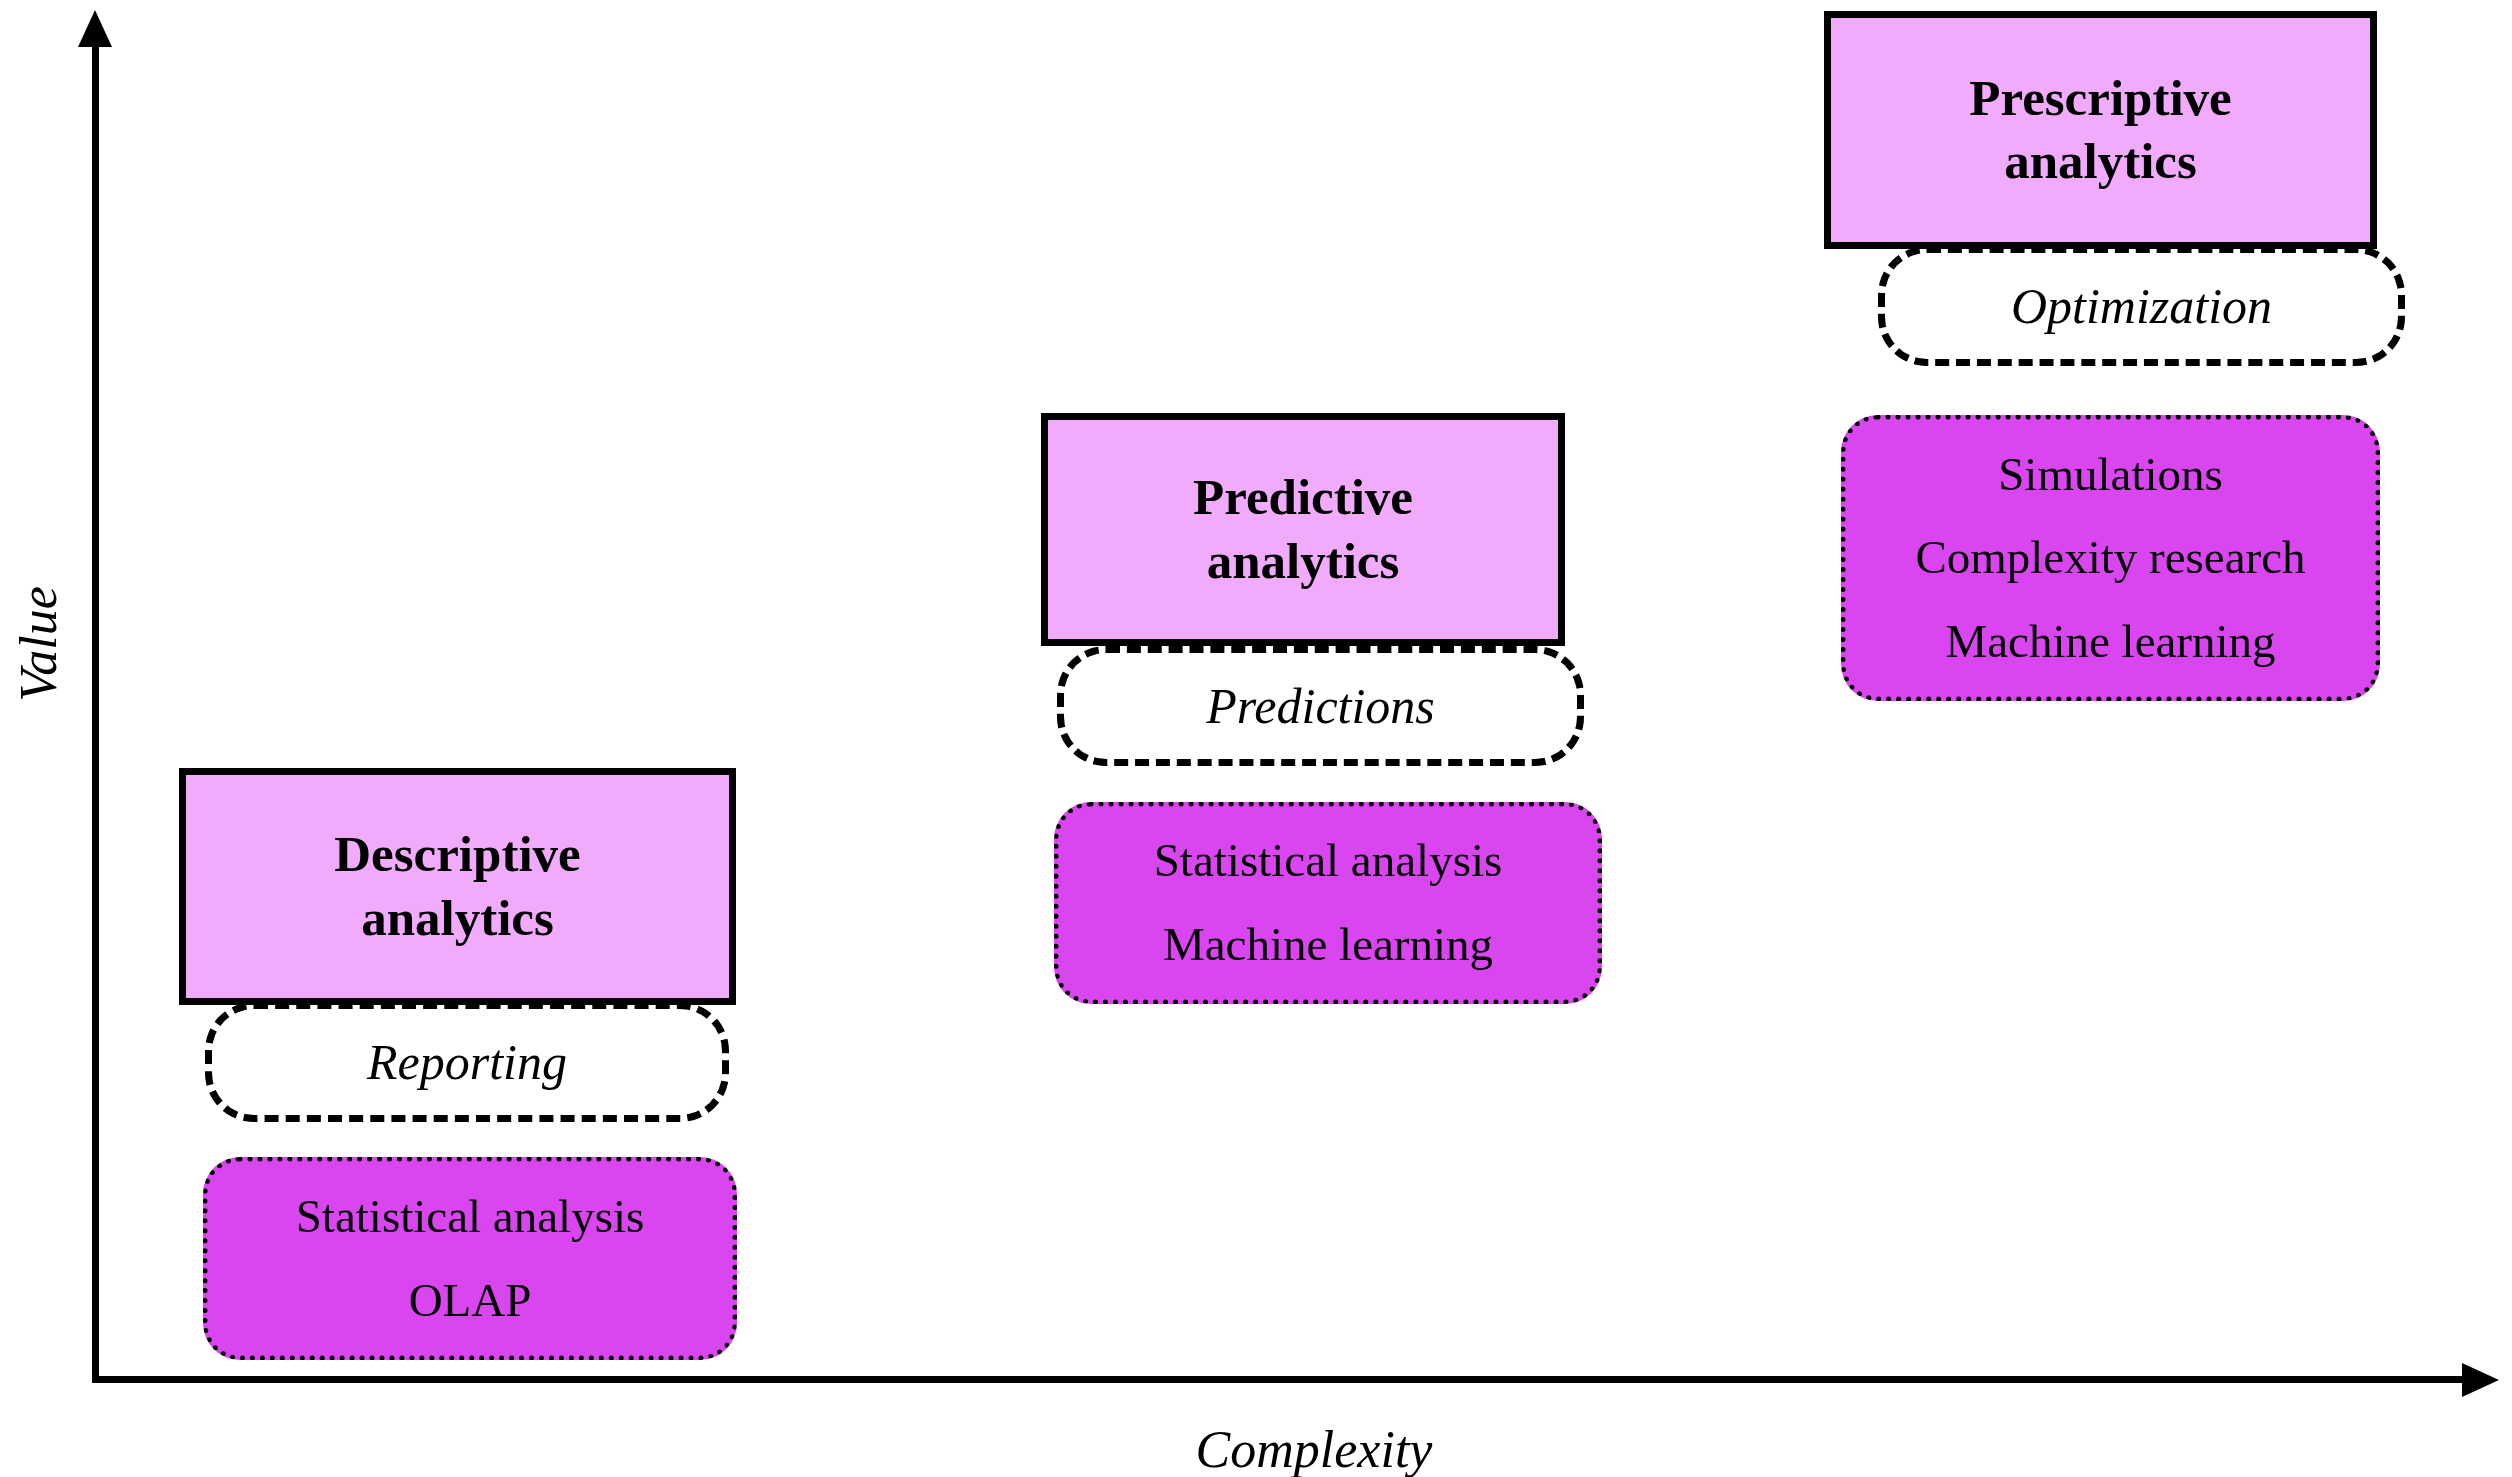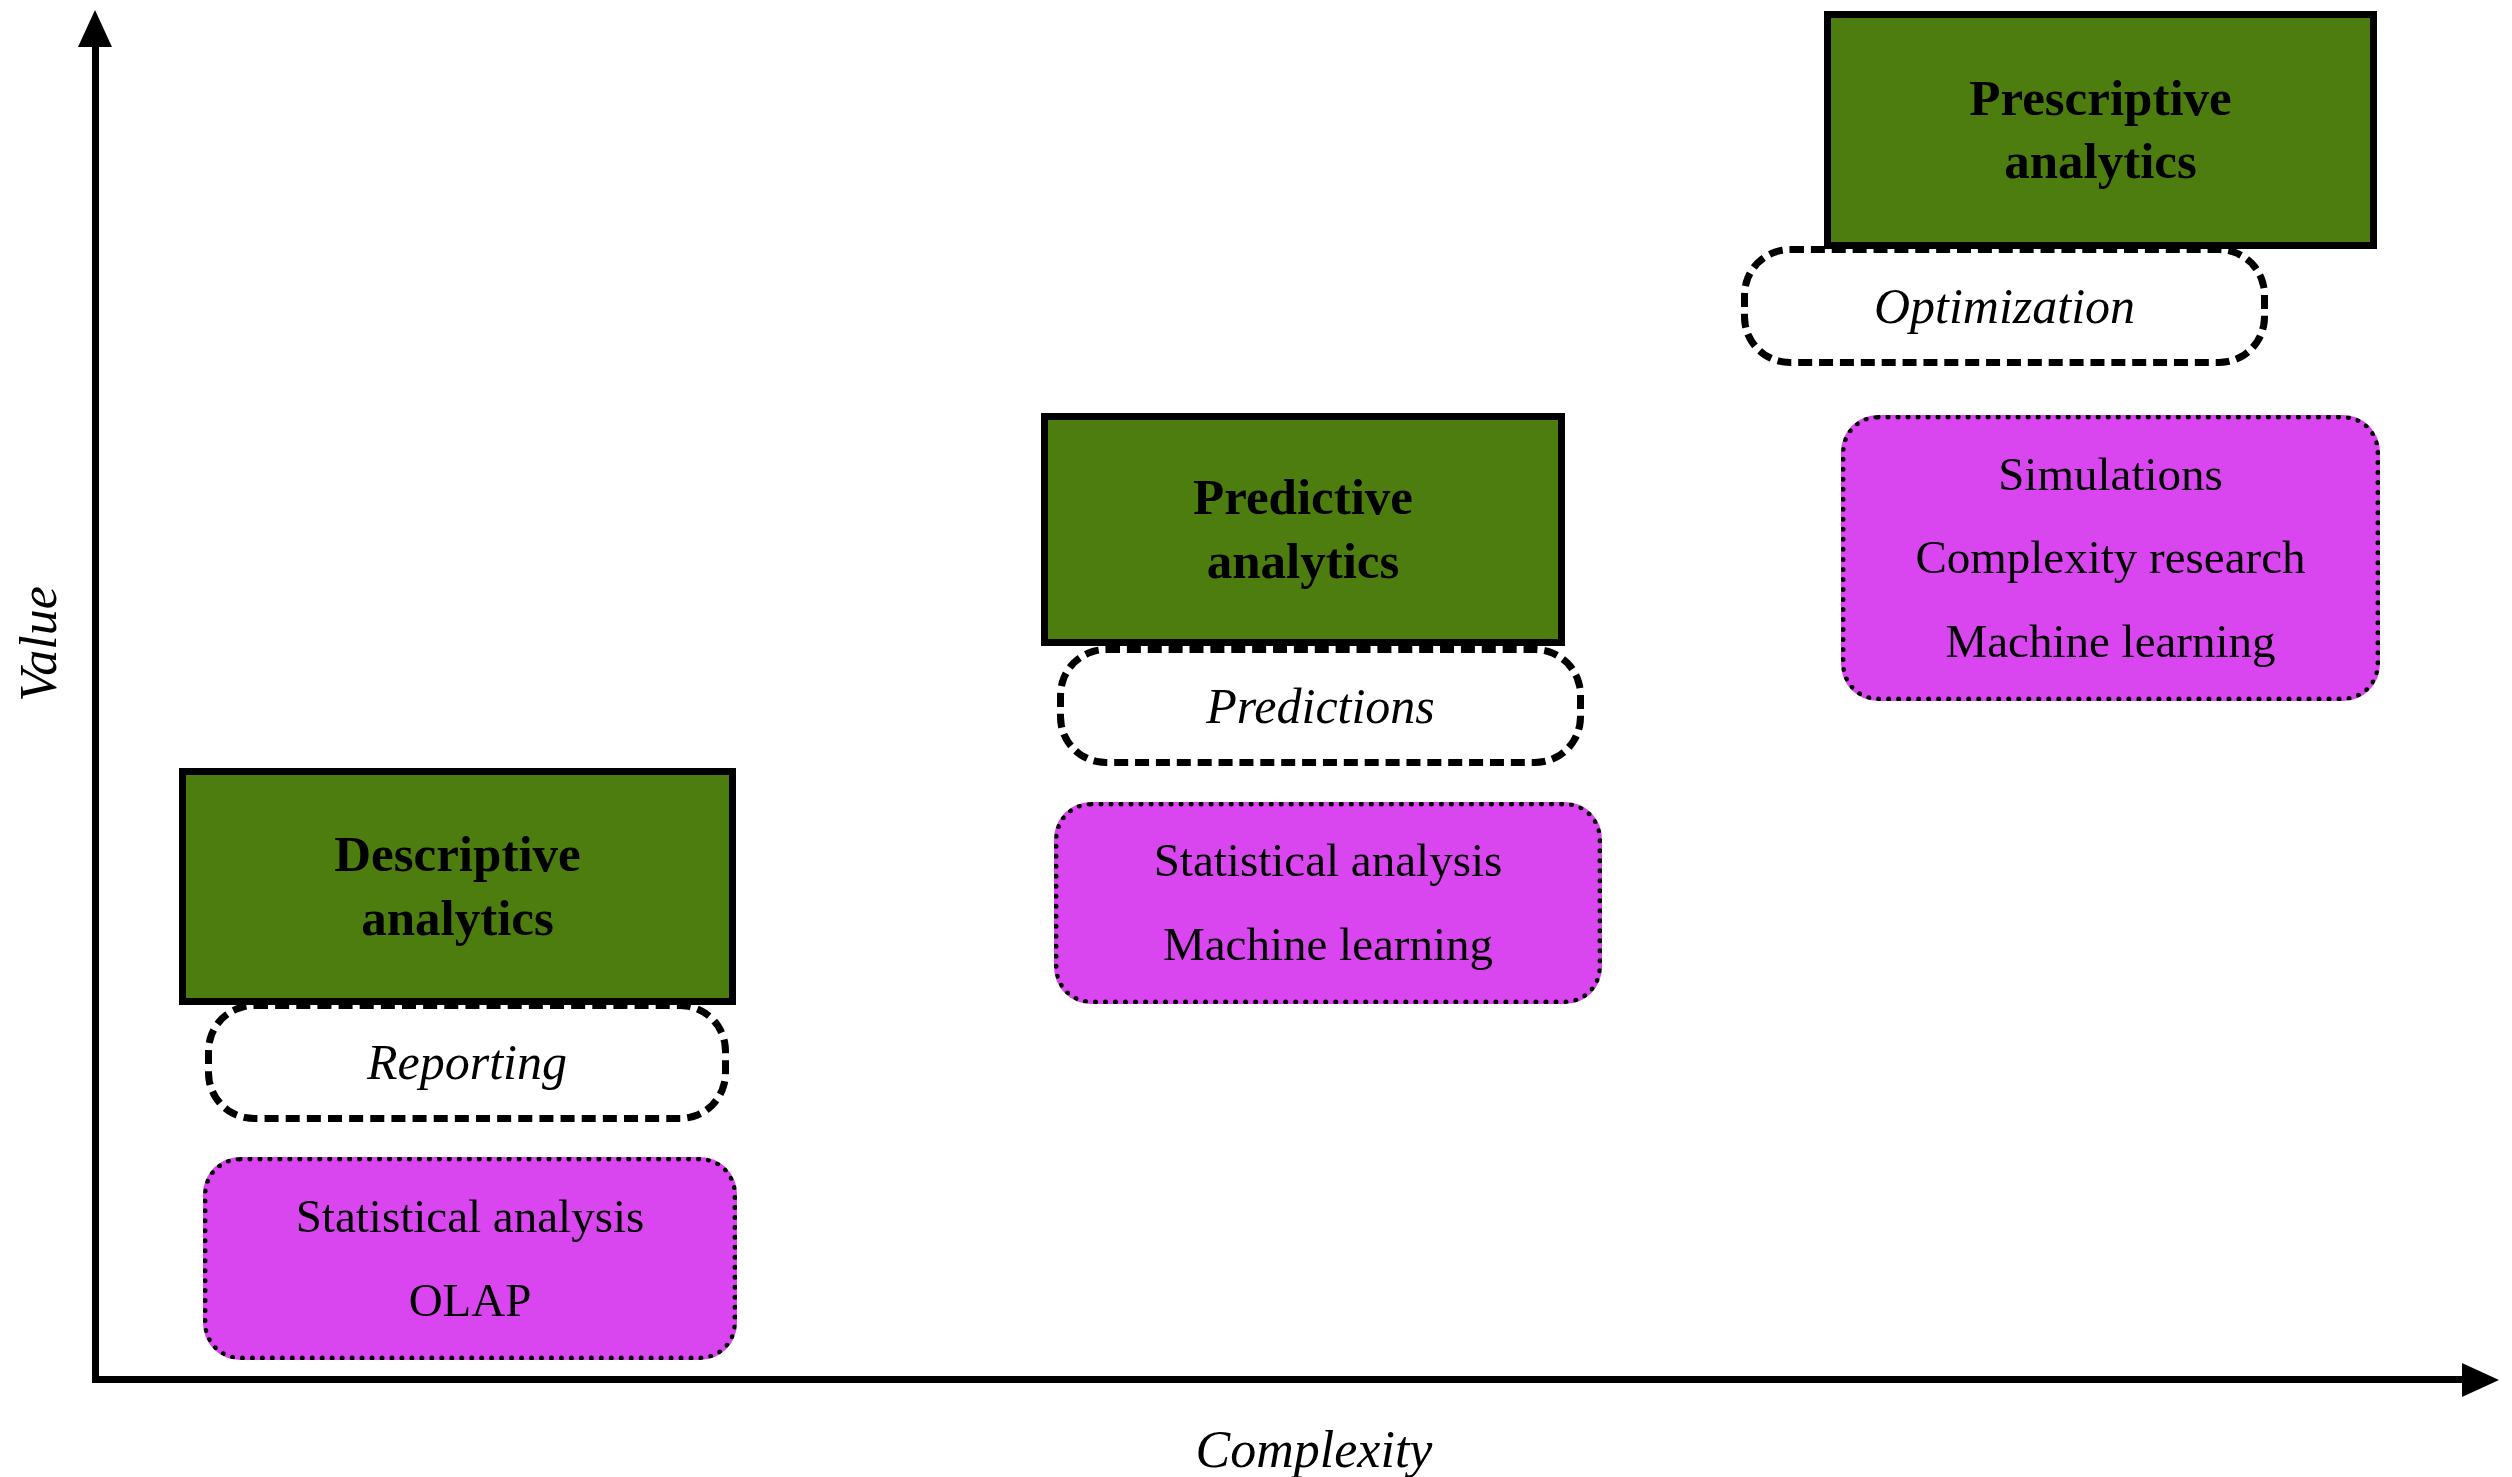--- a/index.html
+++ b/index.html
@@ -50,21 +50,21 @@
     left: 1314px; top: 1437px;
     transform: translate(-50%, -50%);
     margin-top: 12px;
   }
 
   
   .solid-box {
     position: absolute;
     box-sizing: border-box;
     border: 7.3px solid #000;
-    background: #4d7c0f;
+    background: #f0abfc;
     z-index: 3;
     display: flex; align-items: center; justify-content: center;
     text-align: center;
   }
   .solid-box .title {
     font-weight: bold;
     font-size: 51px;
     line-height: 1.24;
     white-space: pre-line;
   }
@@ -105,21 +105,21 @@
   .pill.descriptive       { left: 205px;  top: 1002px; width: 524px; height: 120px; }
   .dotted-box.descriptive { left: 203px;  top: 1157px; width: 534px; height: 203px; }
 
   
   .solid-box.predictive   { left: 1041px; top: 413px;  width: 524px; height: 233px; }
   .pill.predictive        { left: 1057px; top: 646px;  width: 527px; height: 120px; }
   .dotted-box.predictive  { left: 1054px; top: 802px;  width: 548px; height: 202px; }
 
   
   .solid-box.prescriptive  { left: 1824px; top: 11.4px;  width: 553px; height: 238px; }
-  .pill.prescriptive       { left: 1741px; top: 246px; width: 527px; height: 120px; }
+  .pill.prescriptive       { left: 1878px; top: 246px; width: 527px; height: 120px; }
   .dotted-box.prescriptive { left: 1841px; top: 415px; width: 539px; height: 286px; }
 </style>
 </head>
 <body>
 
 <div class="canvas">
 
   <div class="y-axis-line"></div>
   <div class="y-axis-arrow"></div>
   <div class="x-axis-line"></div>

